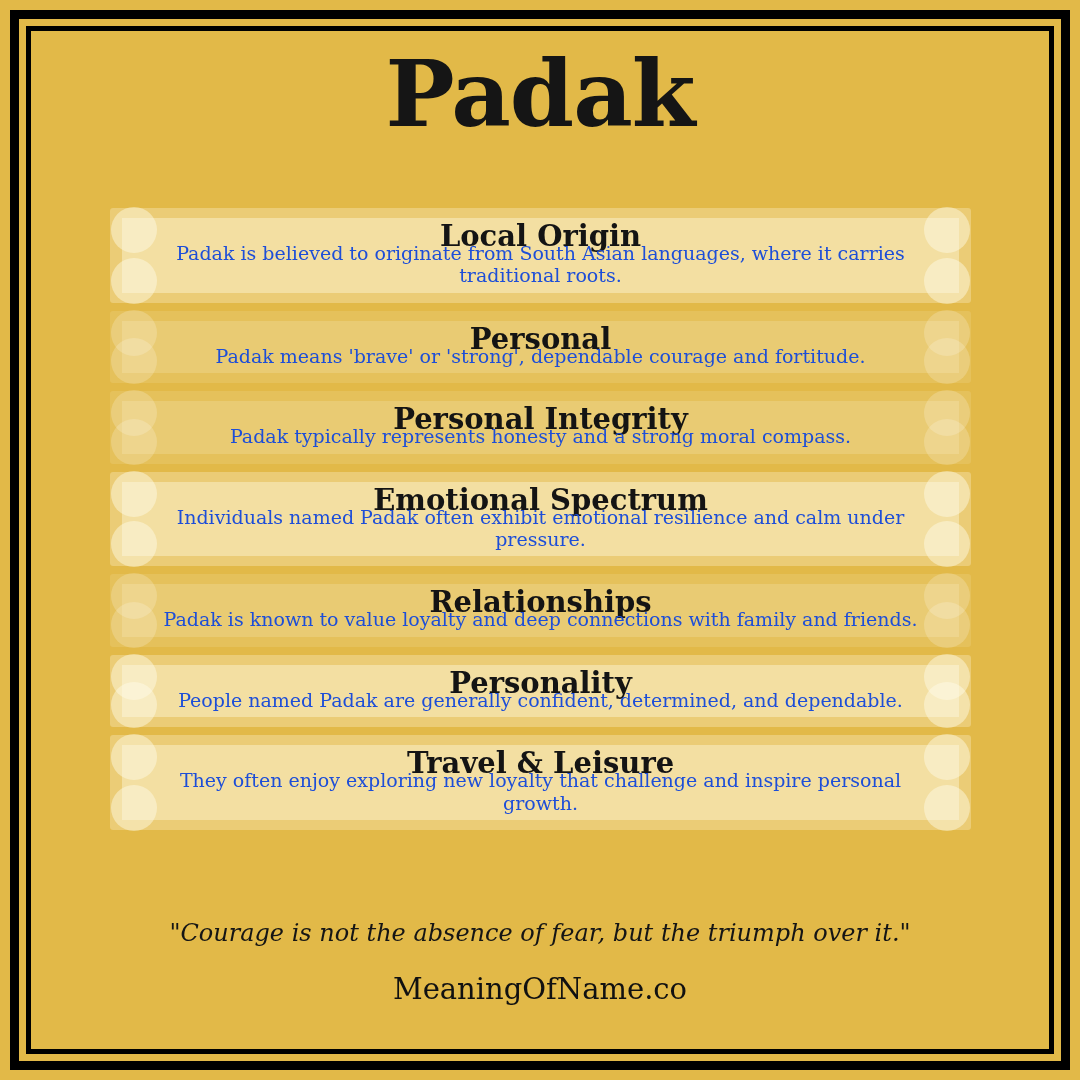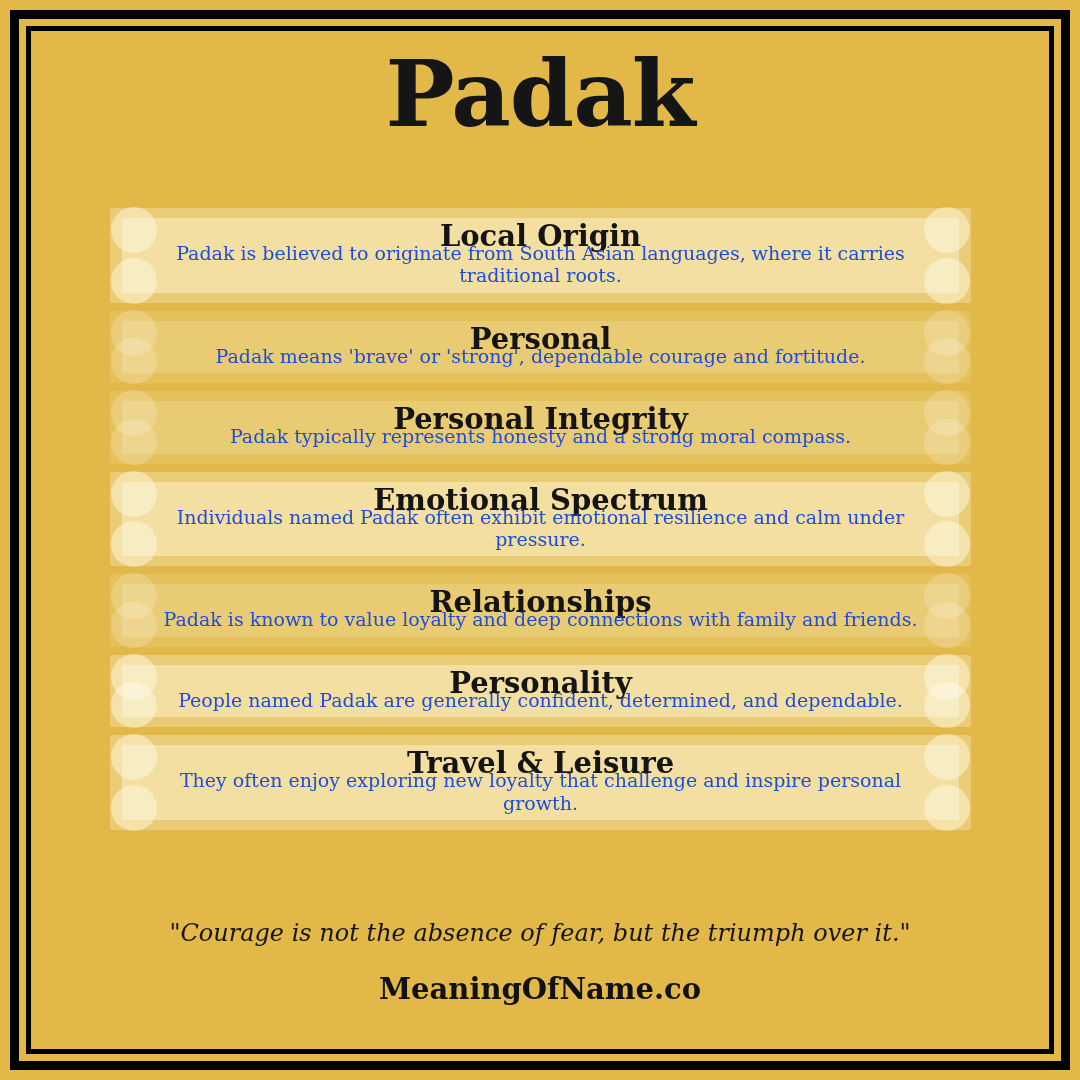--- a/index.html
+++ b/index.html
@@ -143,21 +143,21 @@
   }
   .quote {
     font-size: 24px;
     font-style: italic;
     color: #151515;
     line-height: 1.2;
   }
   .brand {
     margin-top: 24px;
     font-size: 29px;
-    font-weight: bold;
+    font-weight: normal;
     color: #111111;
     letter-spacing: 0px;
   }
 </style>
 </head>
 <body>
 
 <div class="frame-outer"></div>
 <div class="frame-inner"></div>
 

